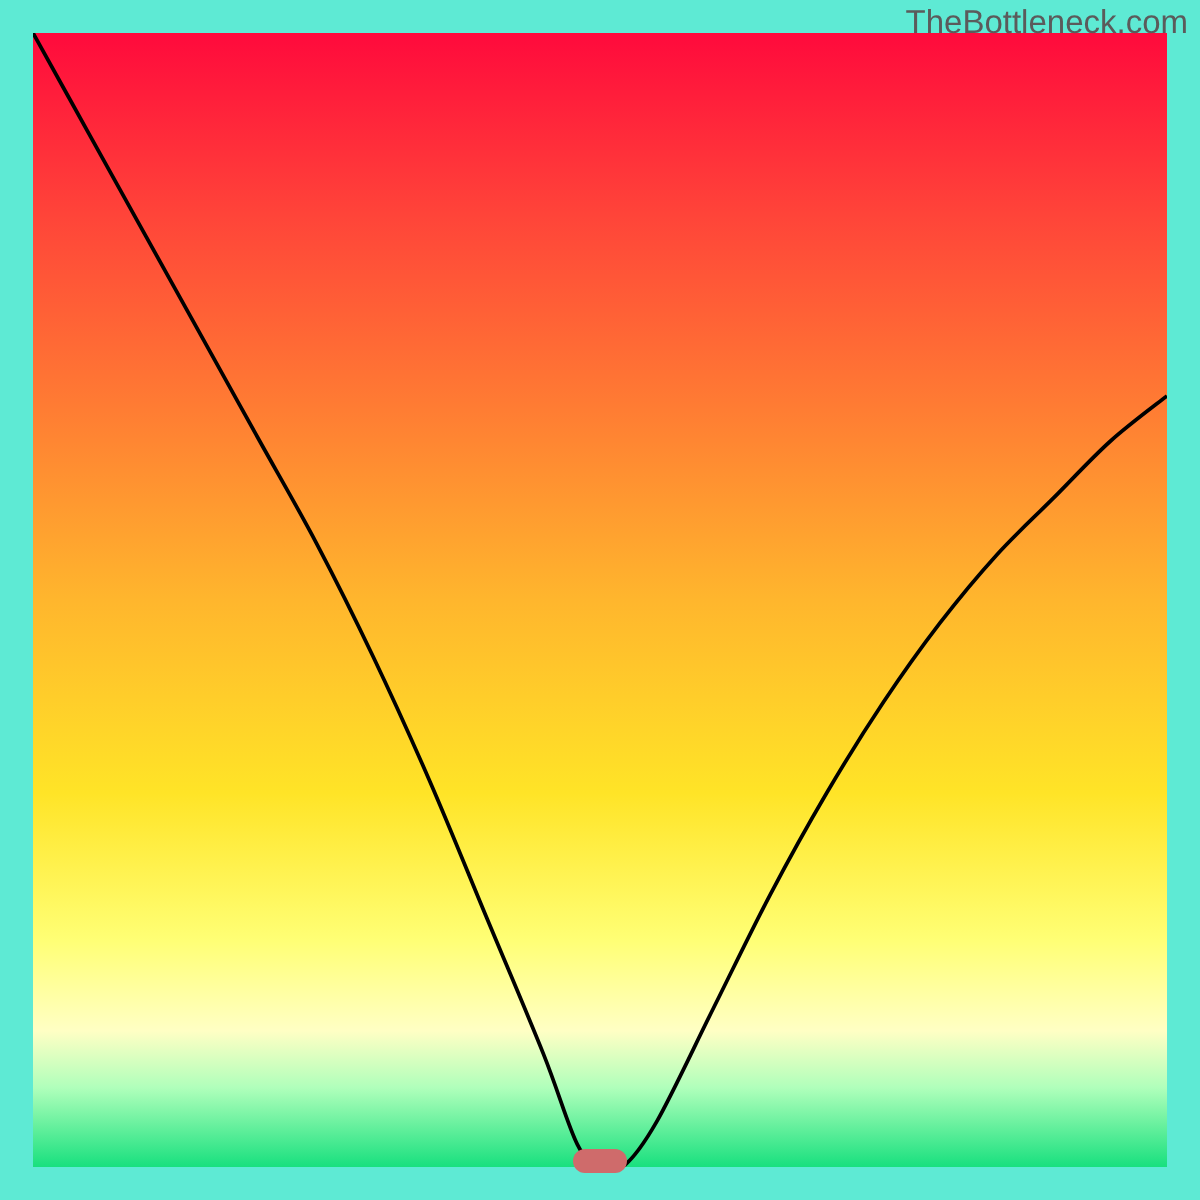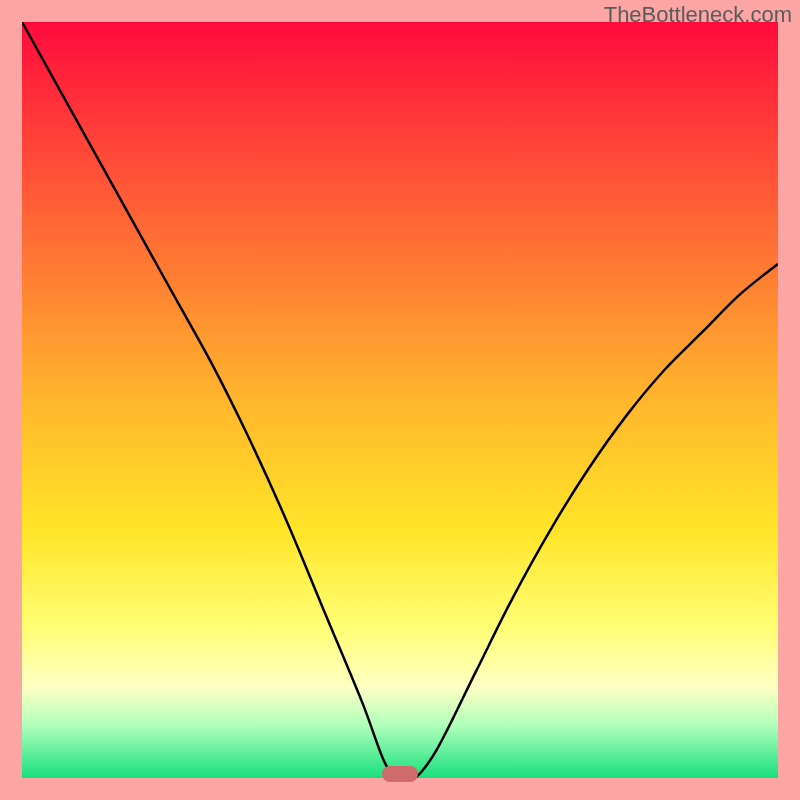--- a/index.html
+++ b/index.html
@@ -7,21 +7,21 @@
     padding: 0;
     background: #000;
     width: 800px;
     height: 800px;
     overflow: hidden;
     font-family: Arial, Helvetica, sans-serif;
   }
   .outer {
     width: 800px;
     height: 800px;
-    background: #fca5a5;
+    background: #5eead4;
     position: relative;
   }
   .plot {
     position: absolute;
     left: 22px;
     top: 22px;
     width: 756px;
     height: 756px;
     background: linear-gradient(to bottom,
       #ff0a3c 0%,

